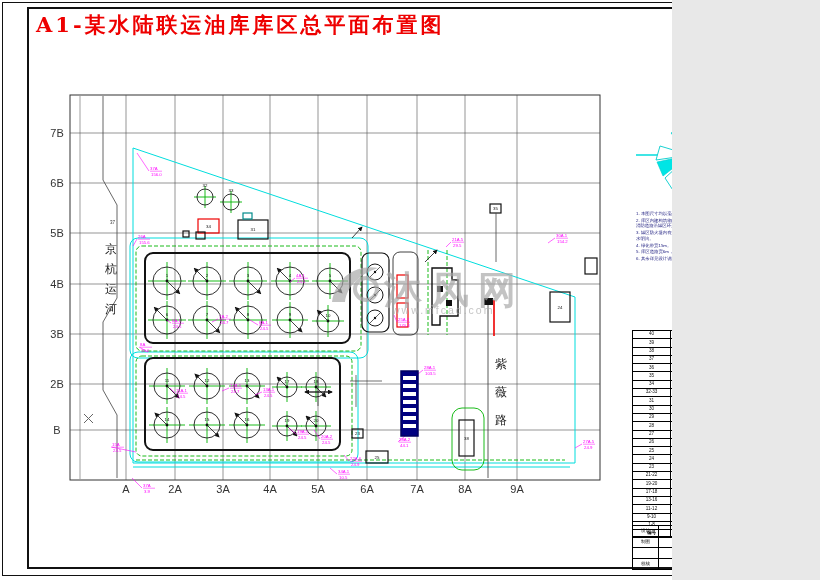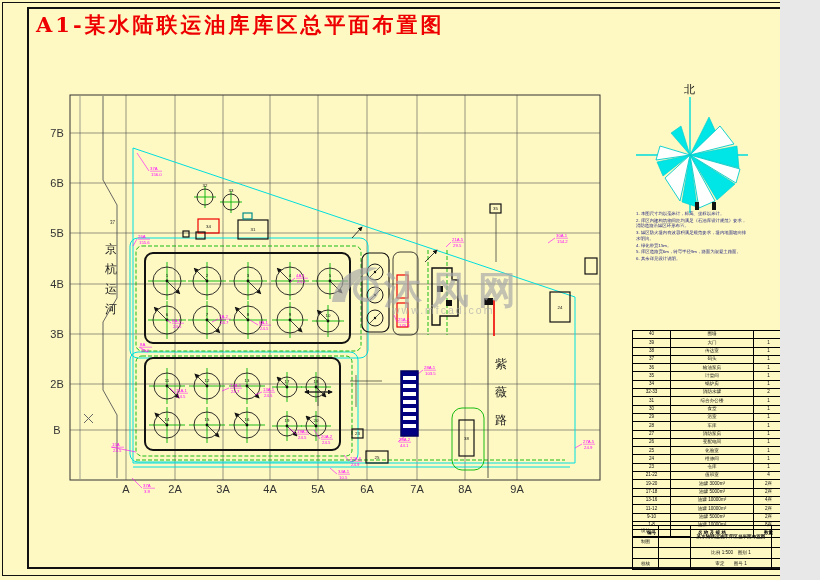--- a/index.html
+++ b/index.html
@@ -1,16 +1,16 @@
 <!DOCTYPE html>
 <html><head>
 <meta charset="utf-8">
 <style>
   html,body{margin:0;padding:0;background:#e8e8e8;}
-  .page{position:relative;width:780px;height:580px;background:#fef9c3;overflow:hidden;
+  .page{position:relative;width:672px;height:580px;background:#ffffff;overflow:hidden;
         font-family:"Liberation Sans",sans-serif;}
   .outer-frame{position:absolute;left:2px;top:2px;width:814px;height:572px;border:1.5px solid #111;}
   .inner-frame{position:absolute;left:27px;top:7px;width:784px;height:558px;border:2.5px solid #111;}
   .drawing-title{position:absolute;left:36px;top:11px;font-family:"DejaVu Serif",serif;
         font-weight:bold;font-size:21px;color:#ee0000;letter-spacing:3px;white-space:nowrap;}
   svg{position:absolute;left:0;top:0;}
   .grid{stroke:#4d4d4d;stroke-width:0.6;}
   .axis{font-size:11px;fill:#333;text-anchor:middle;font-family:"Liberation Sans",sans-serif;}
   .vtext{font-size:12px;fill:#222;text-anchor:middle;font-family:"DejaVu Serif",serif;}
   .ann{font-size:4.3px;fill:#ff00ff;font-family:"Liberation Sans",sans-serif;}

